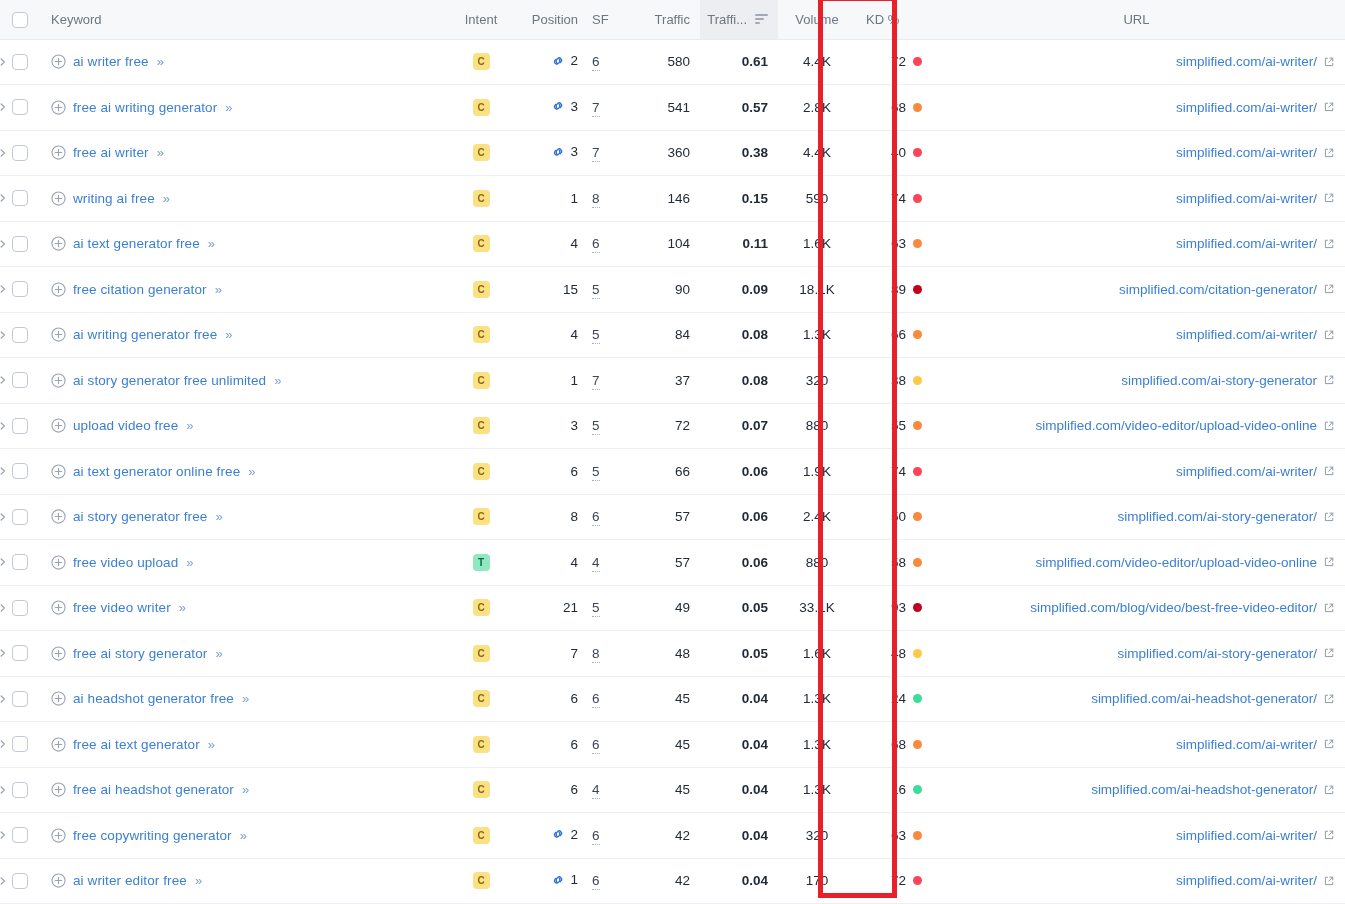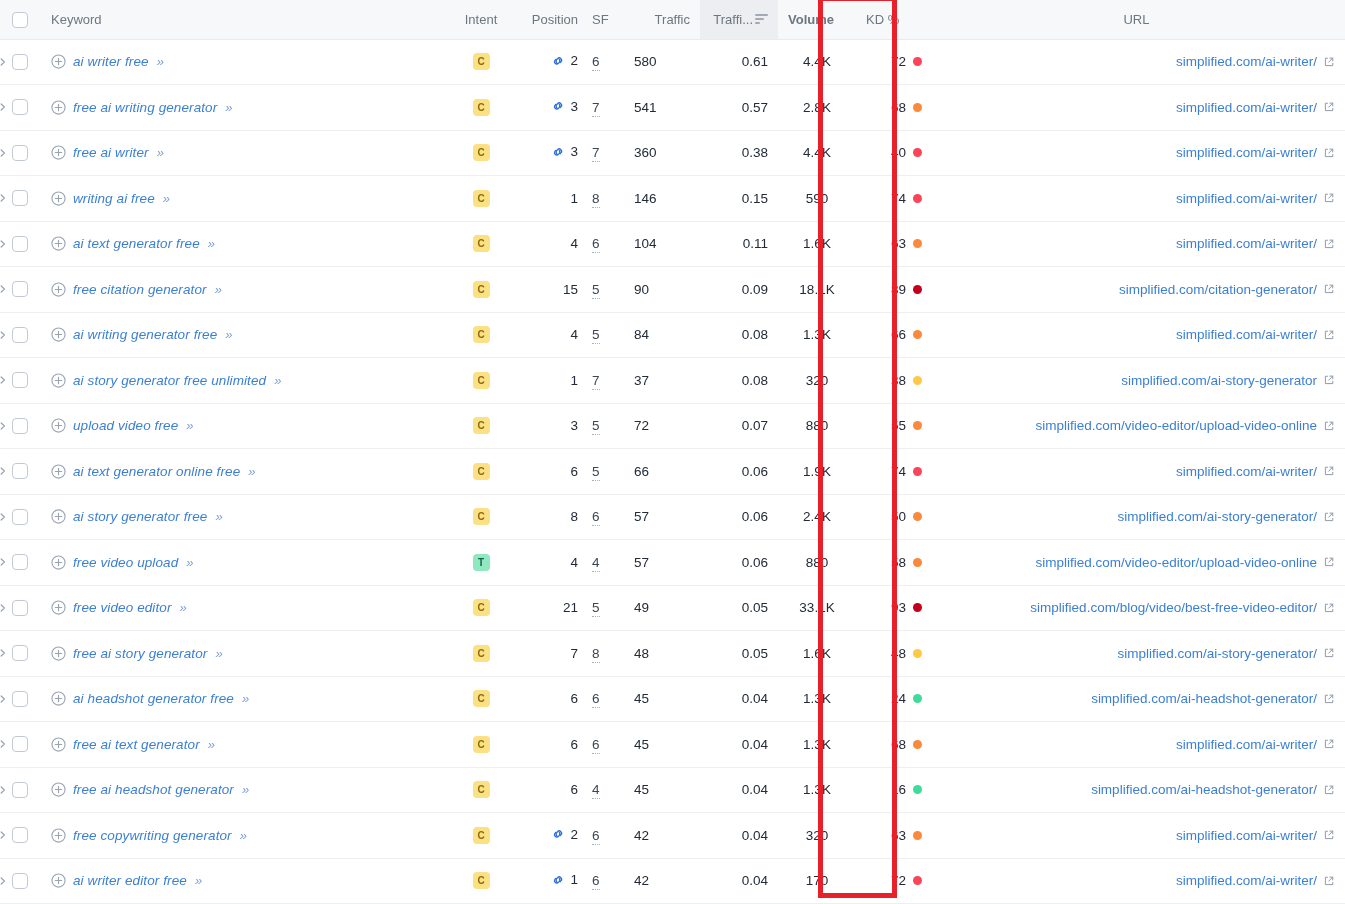--- a/index.html
+++ b/index.html
@@ -39,25 +39,25 @@
   th.th-keyword { width: 410px; text-align: left; padding-left: 11px; }
   th.th-intent  { width: 70px;  text-align: center; padding-right: 18px;}
   th.th-position{ width: 68px;  text-align: right; }
   th.th-sf      { width: 36px;  text-align: left; padding-left: 4px; }
   th.th-traffic { width: 76px;  text-align: right; }
   th.th-trafficpct {
     width: 78px; text-align: right;
     background: #eceef2;
     position: relative;
   }
-  th.th-volume  { width: 78px;  text-align: left; font-weight: bold; }
+  th.th-volume  { width: 78px;  text-align: center; }
   th.th-kd      { width: 74px;  text-align: right; padding-right: 32px;}
   th.th-url     { width: 415px; text-align: center; padding-left: 8px; }
 
-  .th-inner { display: flex; align-items: center; justify-content: flex-end; gap: 2px; }
+  .th-inner { display: flex; align-items: center; justify-content: flex-end; gap: 8px; }
 
   
   .sort-icon { display: inline-block; width: 13px; height: 11px; position: relative; flex: 0 0 auto;}
   .sort-icon i {
     position: absolute; left: 0; height: 2px; border-radius: 1px;
     background: #a0a9b4; display:block;
   }
   .sort-icon i:nth-child(1){ top: 0px; width: 13px; }
   .sort-icon i:nth-child(2){ top: 4px; width: 9px; }
   .sort-icon i:nth-child(3){ top: 8px; width: 5px; }
@@ -66,26 +66,26 @@
   tbody tr { height: 45.5px; background: #fff; }
   tbody td {
     border-bottom: 1px solid #eceef2;
     font-size: 13.5px;
     color: #222b37;
     padding: 0 10px;
     vertical-align: middle;
     white-space: nowrap;
   }
   td.c-check    { padding: 0; text-align: center; position: relative; }
-  td.c-keyword  { text-align: left; padding-left: 11px; font-style: italic; }
+  td.c-keyword  { text-align: left; padding-left: 11px; }
   td.c-intent   { text-align: center; padding-right: 18px; }
   td.c-position { text-align: right; }
   td.c-sf       { text-align: left; padding-left: 4px; }
-  td.c-traffic  { }
-  td.c-trafficpct{ text-align: right; }
+  td.c-traffic  { text-align: right; }
+  td.c-trafficpct{ text-align: right; font-weight: bold; }
   td.c-volume   { text-align: center; }
   td.c-kd       { text-align: right; padding-right: 8px; }
   td.c-url      { text-align: right; padding-left: 8px; }
 
   
   .cbox {
     display: inline-block; width: 16px; height: 16px;
     border: 1px solid #c3cad3; border-radius: 4px;
     background: #fff; vertical-align: middle;
   }
@@ -703,21 +703,21 @@
               </svg>
             </span><span class="cbox"></span></td>
           <td class="c-keyword">
             <span class="kw-cell">
               <span>
                 <svg class="plus-icon" viewBox="0 0 16 16" fill="none" aria-hidden="true">
                   <circle cx="8" cy="8" r="7" stroke="currentColor" stroke-width="1.2"></circle>
                   <path d="M8 4.6v6.8M4.6 8h6.8" stroke="currentColor" stroke-width="1.2" stroke-linecap="round"></path>
                 </svg>
               </span>
-              <a class="kw-link" href="#">free video editor</a>
+              <a class="kw-link" href="#">free video writer</a>
               <span class="kw-arrows">»</span>
             </span>
           </td>
           <td class="c-intent"><span class="intent-badge intent-C">C</span></td>
           <td class="c-position"><span class="pos-wrap">
               <span>21</span>
             </span></td>
           <td class="c-sf"><span class="sf-val">5</span></td>
           <td class="c-traffic"><span>49</span></td>
           <td class="c-trafficpct"><span>0.05</span></td>

